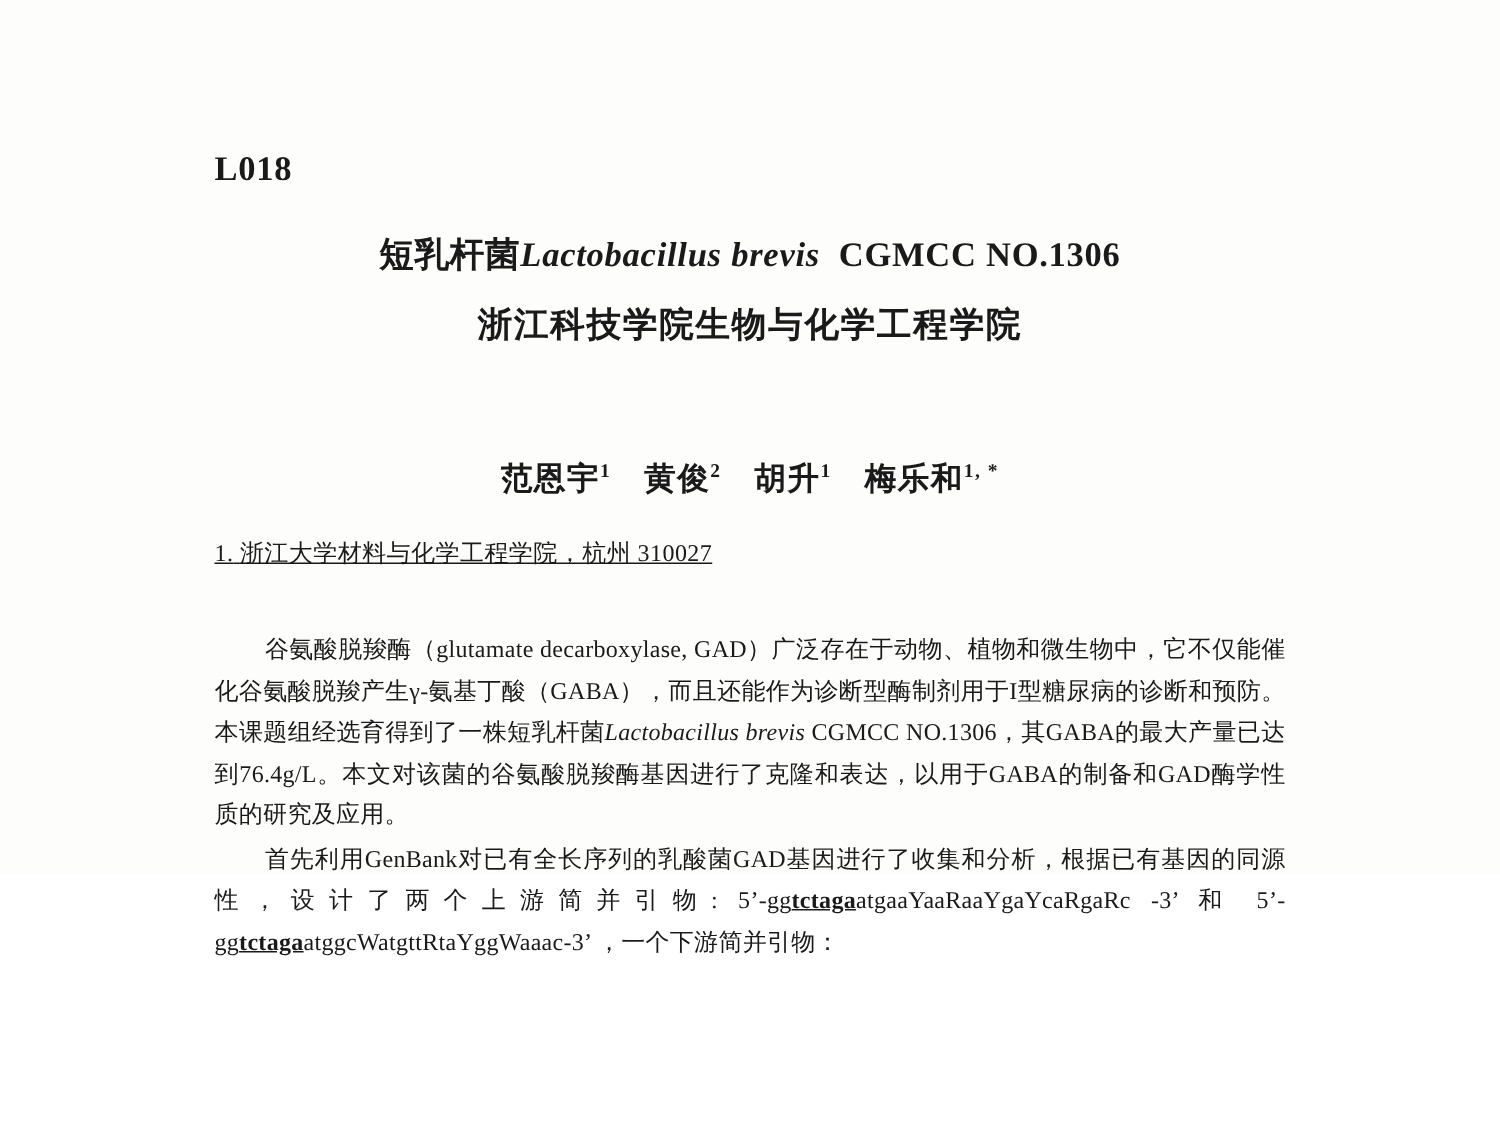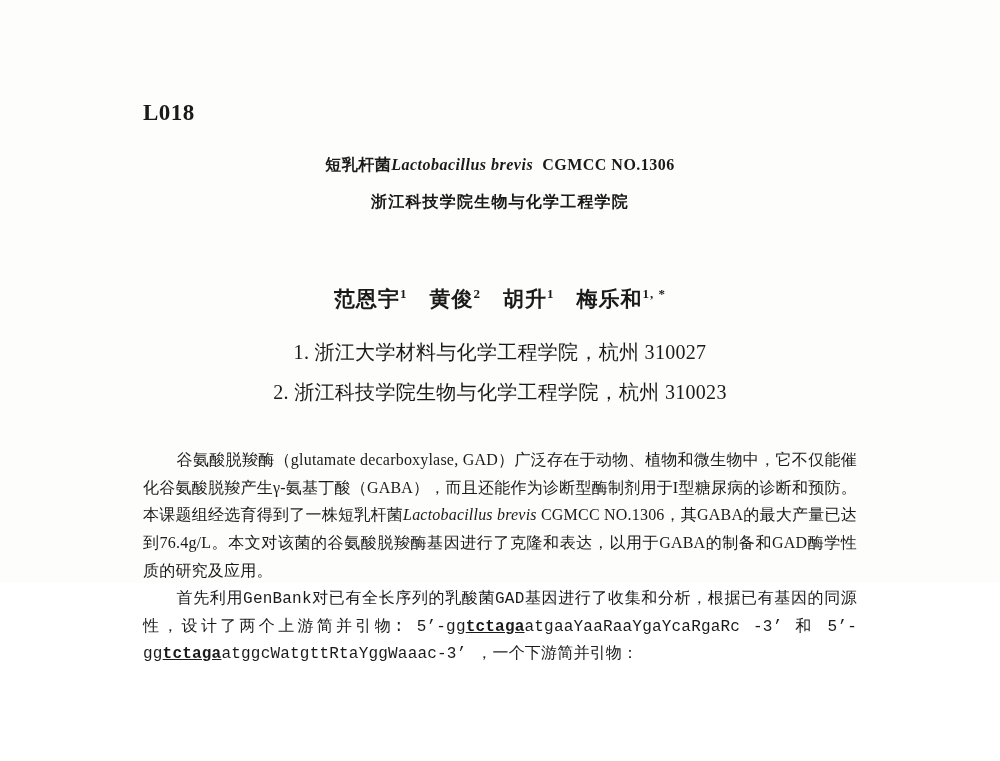--- a/index.html
+++ b/index.html
@@ -29,21 +29,21 @@
   .doc-code {
     font-family: "Liberation Serif", serif;
     font-weight: bold;
     font-size: 23px;
     letter-spacing: 0.5px;
     margin: 0 0 28px 0;
   }
   .title-line {
     text-align: center;
     font-weight: bold;
-    font-size: 16px;
+    font-size: 23px;
     line-height: 1.42;
     letter-spacing: 0.5px;
   }
   .title-line .latin {
     font-style: italic;
   }
   .title-line .code {
     font-style: normal;
   }
   .title-line.second {
@@ -60,45 +60,45 @@
   .authors .sup {
     font-size: 13px;
     vertical-align: super;
     font-weight: bold;
   }
   .authors .gap {
     display: inline-block;
     width: 22px;
   }
   .affil {
-    text-align: center;
-    font-size: 20px;
+    text-align: left;
+    font-size: 16px;
     margin-top: 26px;
     letter-spacing: 0.3px;
+    text-decoration: underline;
   }
   .affil.second {
     margin-top: 13px;
   }
   .affil .num {
     font-family: "Liberation Serif", serif;
   }
   .body-text {
     margin-top: 40px;
     font-size: 16px;
     line-height: 1.72;
     text-align: justify;
     text-justify: inter-ideograph;
     letter-spacing: 0.2px;
   }
   .body-text p {
     margin: 0;
   }
   .body-text p + p {
     margin-top: 2px;
-    font-family: Liberation Mono, monospace;
   }
   .indent {
     text-indent: 2.1em;
   }
   .ital {
     font-style: italic;
   }
   .bu {
     font-weight: bold;
     text-decoration: underline;
@@ -119,23 +119,20 @@
     <div class="title-line second">浙江科技学院生物与化学工程学院</div>
 
     <div class="authors">
       <span>范恩宇</span><span class="sup">1</span><span class="gap"></span><span>黄俊</span><span class="sup">2</span><span class="gap"></span><span>胡升</span><span class="sup">1</span><span class="gap"></span><span>梅乐和</span><span class="sup">1, *</span>
     </div>
 
     <div class="affil first">
       <span class="num">1.</span>&nbsp;<span>浙江大学材料与化学工程学院，杭州 310027</span>
     </div>
 
-    <div class="affil second">
-      <span class="num">2.</span>&nbsp;<span>浙江科技学院生物与化学工程学院，杭州 310023</span>
-    </div>
 
     <div class="body-text">
       <p class="indent"><span>谷氨酸脱羧酶（glutamate decarboxylase, GAD）广泛存在于动物、植物和微生物中，它不仅能催化谷氨酸脱羧产生γ-氨基丁酸（GABA），而且还能作为诊断型酶制剂用于I型糖尿病的诊断和预防。本课题组经选育得到了一株短乳杆菌</span><span class="ital">Lactobacillus brevis</span><span> CGMCC NO.1306，其GABA的最大产量已达到76.4g/L。本文对该菌的谷氨酸脱羧酶基因进行了克隆和表达，以用于GABA的制备和GAD酶学性质的研究及应用。</span></p>
       <p class="indent"><span>首先利用GenBank对已有全长序列的乳酸菌GAD基因进行了收集和分析，根据已有基因的同源性，设计了两个上游简并引物: 5’-gg</span><span class="bu">tctaga</span><span>atgaaYaaRaaYgaYcaRgaRc -3’ 和 5’-gg</span><span class="bu">tctaga</span><span>atggcWatgttRtaYggWaaac-3’ ，一个下游简并引物：</span></p>
     </div>
 
   </div>
 </div>
 
 </body></html>

